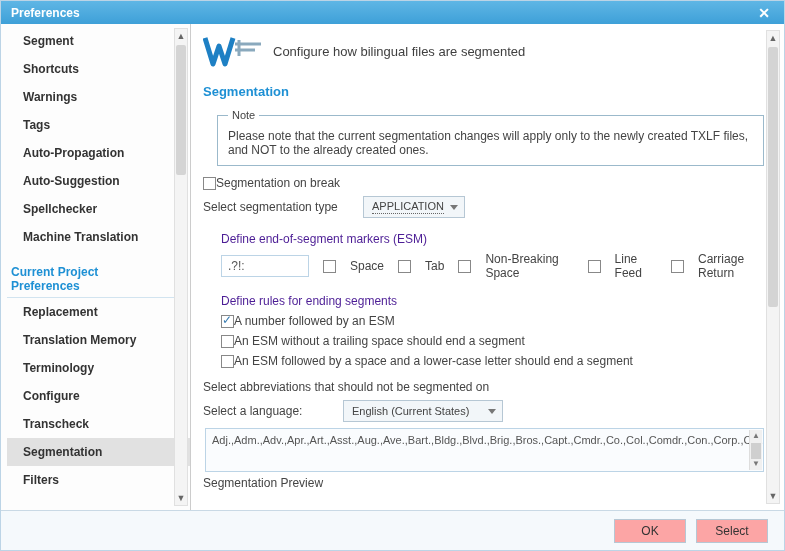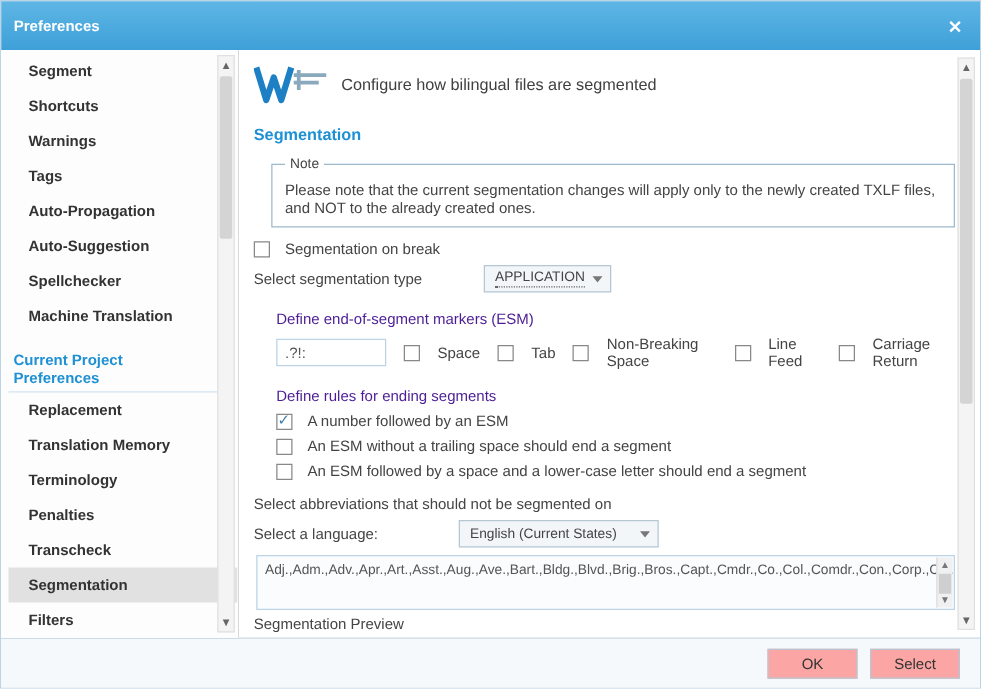--- a/index.html
+++ b/index.html
@@ -1,18 +1,18 @@
 <!DOCTYPE html>
 <html><head>
 <meta charset="utf-8">
 <style>
   * { box-sizing: border-box; font-family: Arial, Helvetica, sans-serif; }
   body { margin: 0; background: #fff; }
   .window { width: 785px; height: 551px; border: 1px solid #bcd4e6; position: relative; display: flex; flex-direction: column; }
-  .titlebar { background: linear-gradient(#5fb6e5, #3ea0d8); color: #fff; height: 39px; display: flex; align-items: center; padding: 0 10px; font-size: 12px; font-weight: bold; }
+  .titlebar { background: linear-gradient(#5fb6e5, #3ea0d8); color: #fff; height: 23px; display: flex; align-items: center; padding: 0 10px; font-size: 12px; font-weight: bold; }
   .titlebar .title { flex: 1; }
   .titlebar .close { font-size: 14px; cursor: pointer; padding: 0 4px; }
   .body { flex: 1; display: flex; overflow: hidden; }
   .sidebar { width: 190px; border-right: 1px solid #ccc; padding: 8px 0 8px 6px; overflow-y: auto; position: relative; background:#fdfdfd;}
   .sidebar::-webkit-scrollbar{width:14px;}
   .sidebar-group-title { color: #1e90d4; font-size: 12px; font-weight: bold; padding: 6px 8px 4px 4px; border-bottom: 1px solid #d2e4f0; margin-right:12px; margin-top:8px;}
   .sidebar-item { font-size: 12px; color: #333; padding: 7px 0 7px 16px; cursor: pointer; font-weight: bold; }
   .sidebar-item.selected { background: #e1e1e1; }
   .sb-scroll { position:absolute; right:2px; top:4px; bottom:4px; width:14px; background:#f4f4f4; border:1px solid #e0e0e0;}
   .sb-scroll .up, .sb-scroll .down{height:14px;display:flex;align-items:center;justify-content:center;font-size:9px;color:#666;}
@@ -20,21 +20,21 @@
   .content { flex: 1; position: relative; overflow: hidden; padding: 6px 18px 0 12px; }
   .ct-scroll{position:absolute; right:4px; top:6px; bottom:6px; width:14px; background:#f4f4f4; border:1px solid #e0e0e0;}
   .ct-scroll .up, .ct-scroll .down{height:14px;display:flex;align-items:center;justify-content:center;font-size:9px;color:#666;}
   .ct-scroll .thumb{position:absolute;left:1px;right:1px;top:16px;height:260px;background:#d4d4d4;border-radius:2px;}
   .header-row { display: flex; align-items: center; gap: 10px; padding: 4px 0 10px 0; }
   .logo { width: 60px; height: 34px; }
   .subtitle { font-size: 13px; color: #404040; }
   .section-title { color: #1e90d4; font-size: 13px; font-weight: bold; margin: 6px 0 10px 0; }
   fieldset.note { border: 1px solid #9bb9cb; margin: 0 2px 10px 14px; padding: 8px 10px; font-size: 12px; color: #444; }
   fieldset.note legend { font-size: 11px; color: #444; padding: 0 4px; }
-  .row { display: flex; align-items: center; font-size: 12px; color: #444; margin: 6px 0; gap: 12px; }
+  .row { display: flex; align-items: center; font-size: 12px; color: #444; margin: 6px 0; gap: 0; }
   .row.indent { margin-left: 18px; }
   .label { font-size: 12px; color: #444; }
   .cb { width: 13px; height: 13px; border: 1px solid #888; background: #fff; display: inline-block; position: relative; flex:none; }
   .cb.checked::after { content: "✓"; position: absolute; top: -3px; left: 0; font-size: 12px; color: #3a7db2; }
   .select { border: 1px solid #b6c7d4; background: #f2f6f9; height: 22px; display: inline-flex; align-items: center; padding: 0 20px 0 8px; font-size: 11px; color: #444; position: relative; min-width: 90px; }
   .select::after { content: ""; position: absolute; right: 6px; top: 8px; border-left: 4px solid transparent; border-right: 4px solid transparent; border-top: 5px solid #777; }
   .select.dotted .val{ border-bottom:1px dotted #666; padding-bottom:1px;}
   .textin { border: 1px solid #bcd4e6; height: 22px; width: 88px; padding: 0 6px; font-size: 12px; color:#555;}
   .subhead { font-size: 12px; color: #4c1d95; margin: 14px 0 6px 18px; }
   .abbr-box { border: 1px solid #bcd4e6; background: #fafcfe; font-size: 11px; color: #555; padding: 4px 6px; line-height: 1.35; height: 44px; overflow: hidden; position: relative; margin: 4px 2px 0 2px;}
@@ -62,21 +62,21 @@
       <div class="sidebar-item">Tags</div>
       <div class="sidebar-item">Auto-Propagation</div>
       <div class="sidebar-item">Auto-Suggestion</div>
       <div class="sidebar-item">Spellchecker</div>
       <div class="sidebar-item">Machine Translation</div>
 
       <div class="sidebar-group-title">Current Project Preferences</div>
       <div class="sidebar-item">Replacement</div>
       <div class="sidebar-item">Translation Memory</div>
       <div class="sidebar-item">Terminology</div>
-      <div class="sidebar-item">Penalties</div>
+      <div class="sidebar-item">Configure</div>
       <div class="sidebar-item">Transcheck</div>
       <div class="sidebar-item selected">Segmentation</div>
       <div class="sidebar-item">Filters</div>
 
       <div class="sidebar-group-title">User Preferences</div>
 
       <div class="sb-scroll">
         <div class="up">▲</div>
         <div class="thumb"></div>
         <div class="down" style="position:absolute;bottom:0;left:0;right:0;">▼</div>

